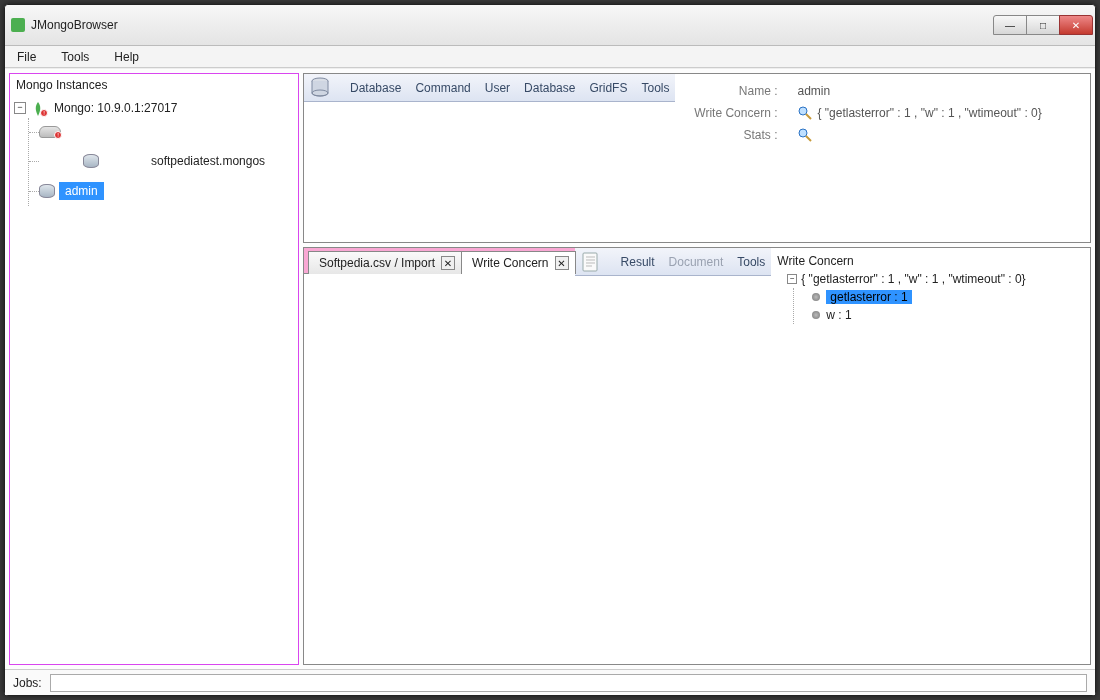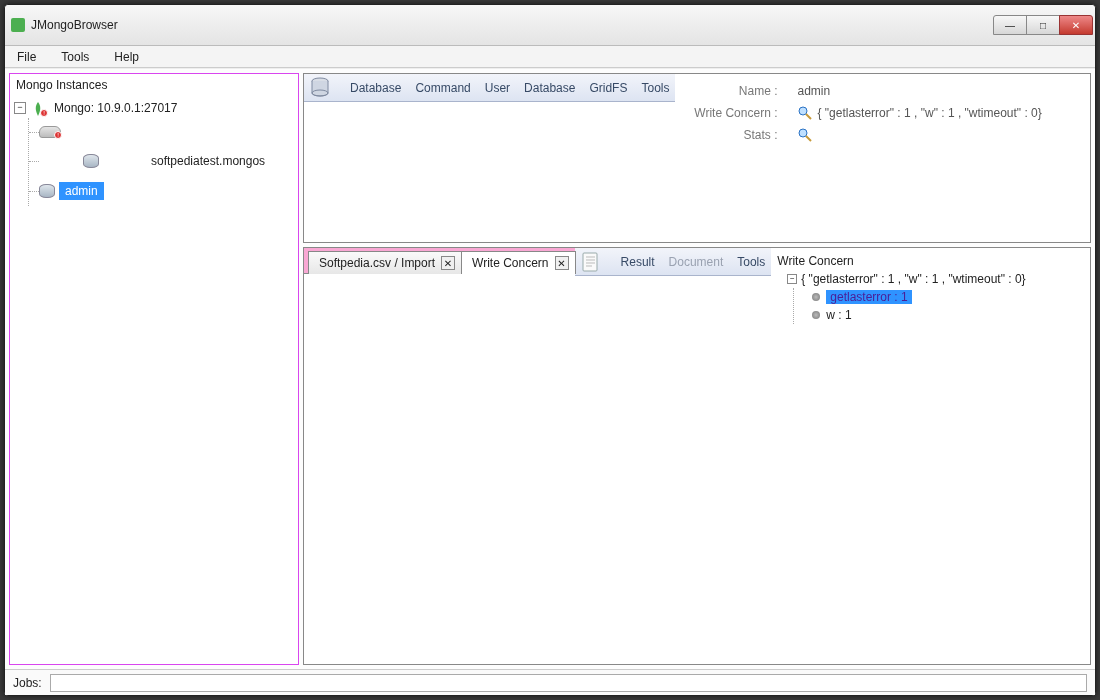--- a/index.html
+++ b/index.html
@@ -43,21 +43,21 @@
   .mag svg{display:block;}
   .tabs { display:flex; align-items:flex-end; height:26px; padding-left:4px; gap:0; border-bottom:1px solid #888; background:#f9a8d4;}
   .tab { border:1px solid #888; border-bottom:none; background:linear-gradient(#fafafa,#e7e7e7); padding:4px 6px 4px 10px; font-size:12px; display:flex; align-items:center; gap:6px; margin-right:-1px; position:relative; top:1px;}
   .tab.active { background:#fff; z-index:2;}
   .tab .x { width:14px; height:14px; border:1px solid #888; display:inline-flex; align-items:center; justify-content:center; font-size:10px; background:#f0f0f0; }
   .top-panel { height:170px; }
   .bottom-panel { flex:1; }
   .tree2 { padding:4px 6px; font-size:12px; }
   .tree2 .row { display:flex; align-items:center; height:18px; }
   .bullet { width:8px; height:8px; border-radius:50%; background:radial-gradient(#bbb,#777); margin-right:6px; display:inline-block; }
-  .selnode { background:#2f93ff; color:#4c1d95; padding:0 4px; }
+  .selnode { background:#2f93ff; color:#000000; padding:0 4px; }
   .sq { width:10px;height:10px;border:1px solid #888; font-size:8px; line-height:8px; text-align:center; margin-right:4px; background:#fff;}
   .statusbar { height:26px; border-top:1px solid #ccc; display:flex; align-items:center; padding:0 8px; gap:8px; background:#fafafa; }
   .statusbar .box { flex:1; height:18px; border:1px solid #aaa; background:#fff; }
   .cyl-icon { width:20px; height:22px; }
   .doc-icon { width:20px; height:22px; }
 </style>
 </head>
 <body>
 
 <div class="window">

